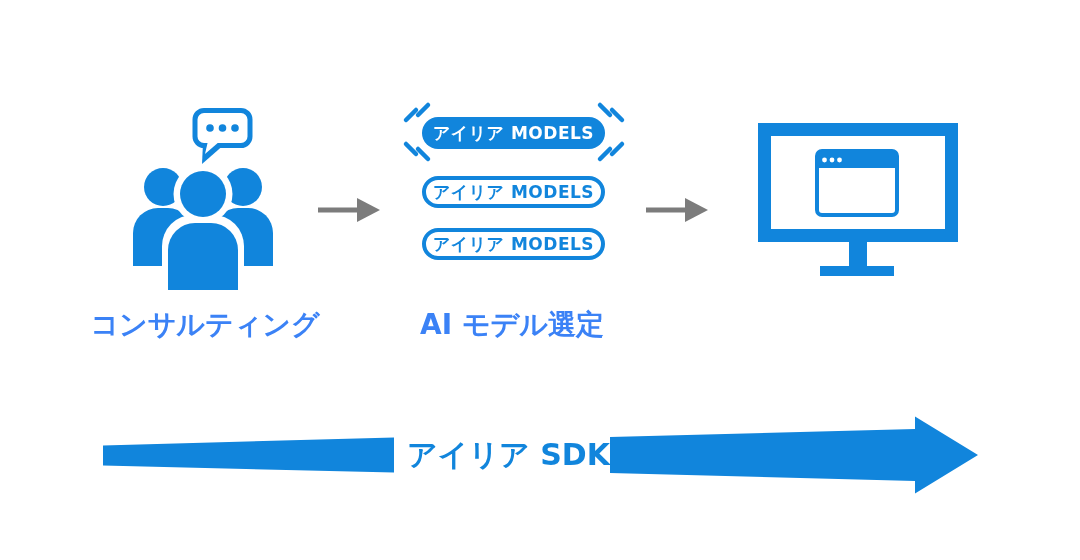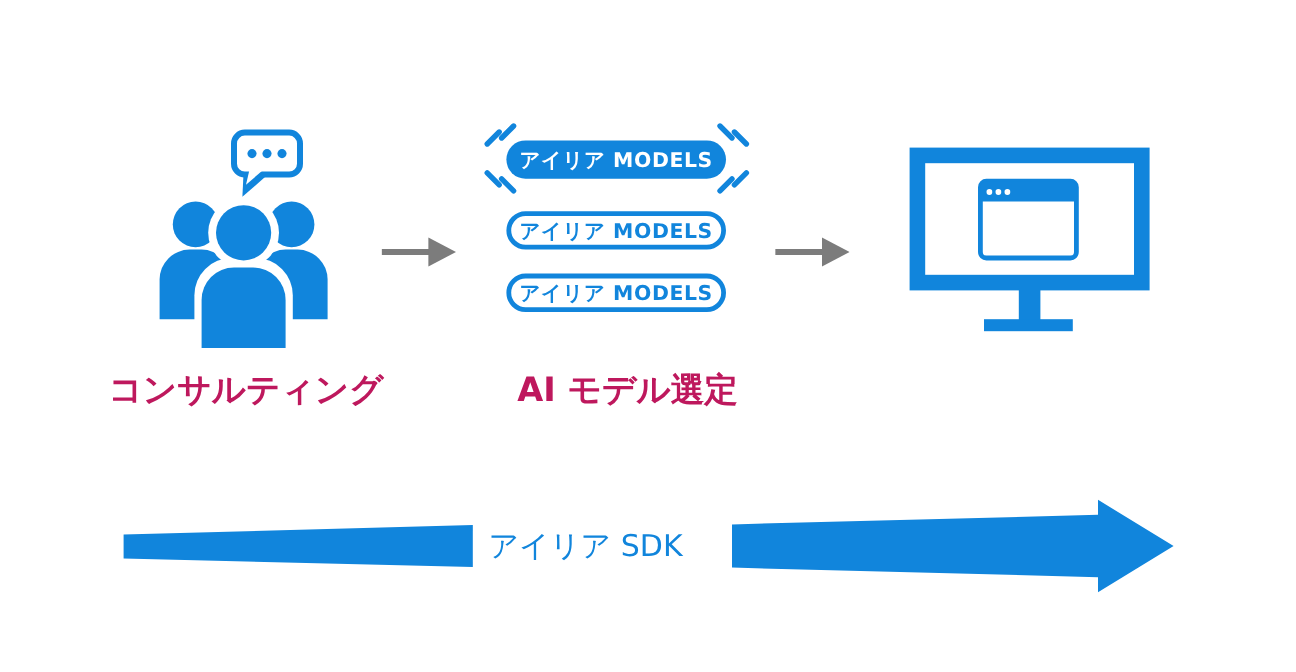--- a/index.html
+++ b/index.html
@@ -4,39 +4,39 @@
 <style>
   html,body{margin:0;padding:0;background:#ffffff;}
   .stage{
     position:relative;width:1080px;height:560px;background:#ffffff;overflow:hidden;
     font-family:"DejaVu Sans","Liberation Sans",sans-serif;
   }
   .abs{position:absolute;}
   
   .step-label{
     position:absolute;top:308px;height:34px;line-height:34px;
-    text-align:center;font-size:28px;font-weight:bold;color:#be185d;
+    text-align:center;font-size:28px;font-weight:bold;color:#3b82f6;
     white-space:nowrap;
   }
   .lbl-consulting{left:60px;width:290px;}
-  .lbl-model{left:403px;width:240px;}
+  .lbl-model{left:392px;width:240px;}
   .lbl-appdev{left:716px;width:300px;}
   
   .pill{
     position:absolute;left:422px;width:183px;height:32px;border-radius:16px;
     box-sizing:border-box;display:flex;align-items:center;justify-content:center;
     font-size:17px;font-weight:bold;white-space:nowrap;letter-spacing:0.5px;
   }
   .pill-1{top:117px;background:#1185dc;color:#ffffff;}
   .pill-2{top:176px;background:#ffffff;border:4px solid #1185dc;color:#1185dc;}
   .pill-3{top:228px;background:#ffffff;border:4px solid #1185dc;color:#1185dc;}
   
   .sdk-label{
     position:absolute;left:407px;top:436px;width:200px;height:38px;line-height:38px;
-    text-align:left;font-size:25px;font-weight:normal;color:#1185dc;white-space:nowrap;
+    text-align:center;font-size:30px;font-weight:bold;color:#1185dc;white-space:nowrap;
   }
 </style>
 </head>
 <body>
 
 <div class="stage">
 
   <svg class="abs" style="left:128px;top:100px;" width="160" height="192" viewBox="128 100 160 192">
     <g>
       <polygon points="203,143 226,143 202,164" fill="#1185dc"></polygon>

